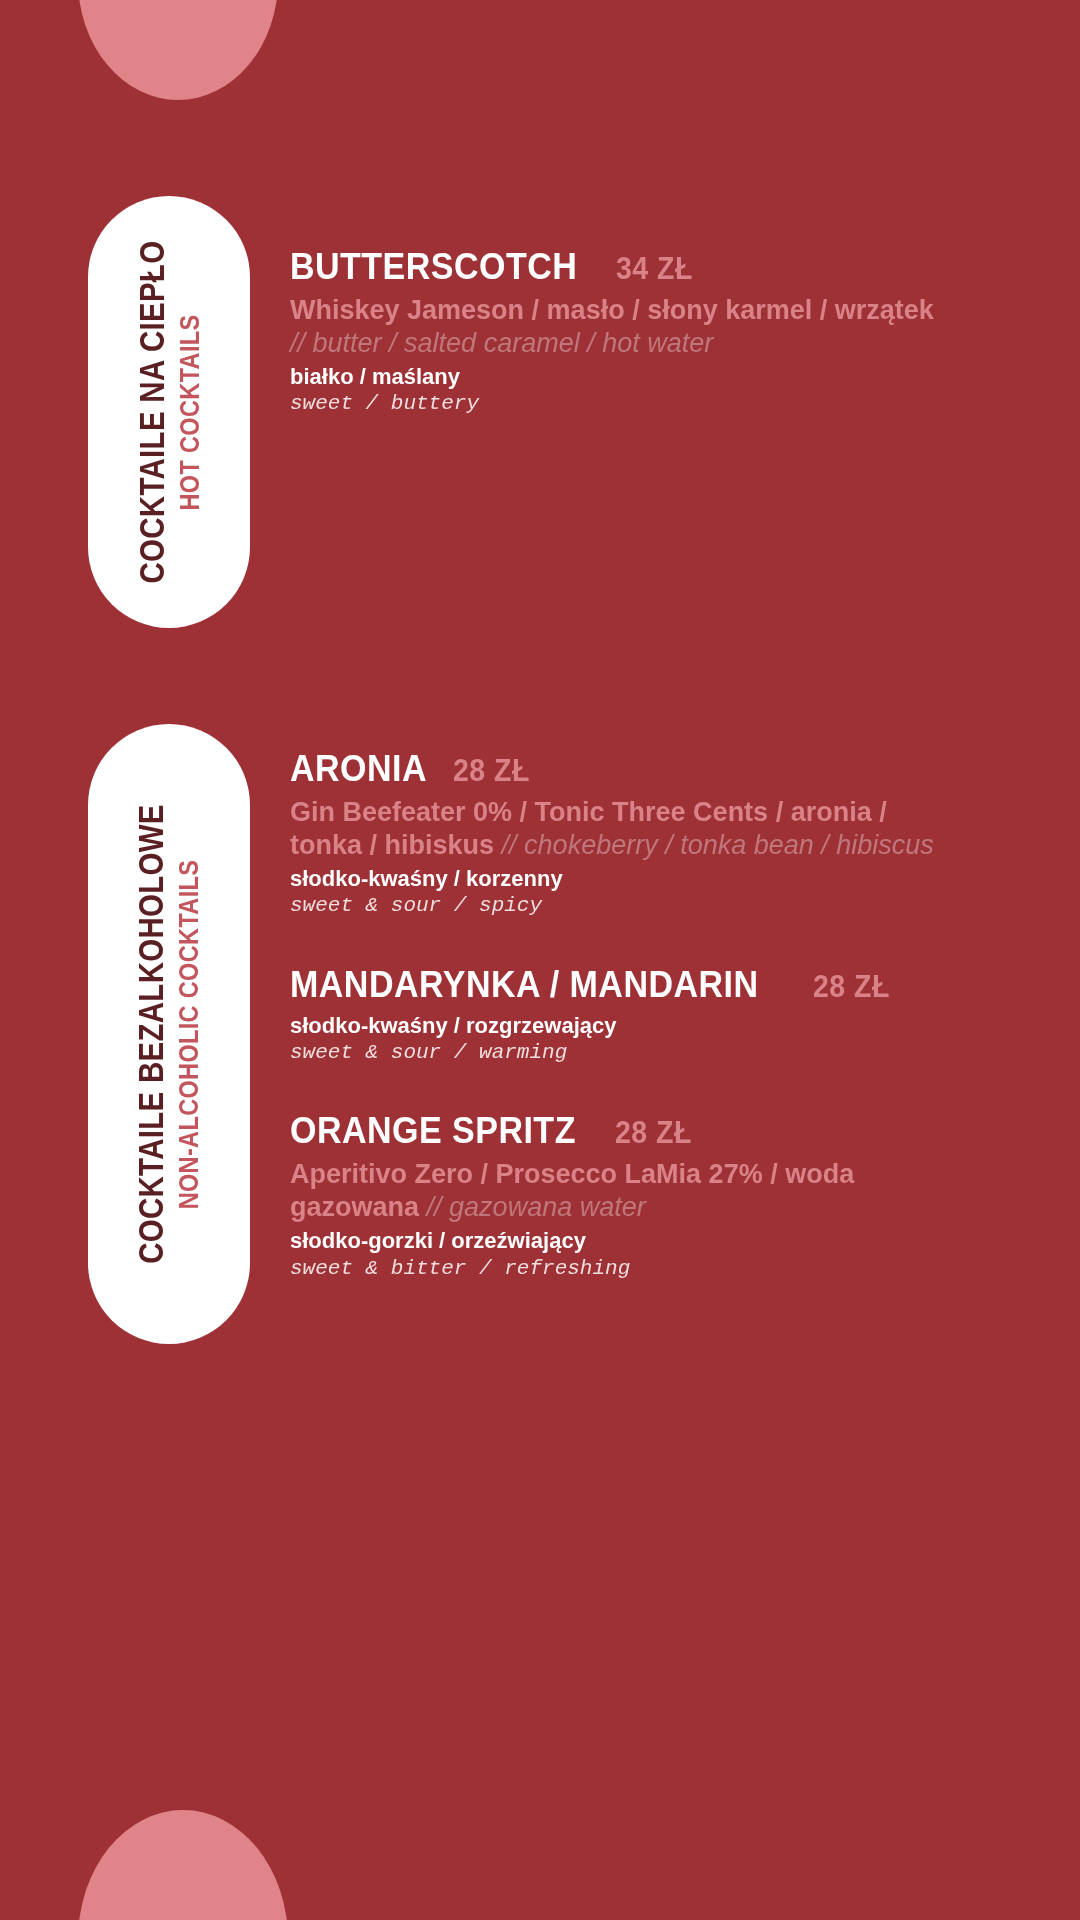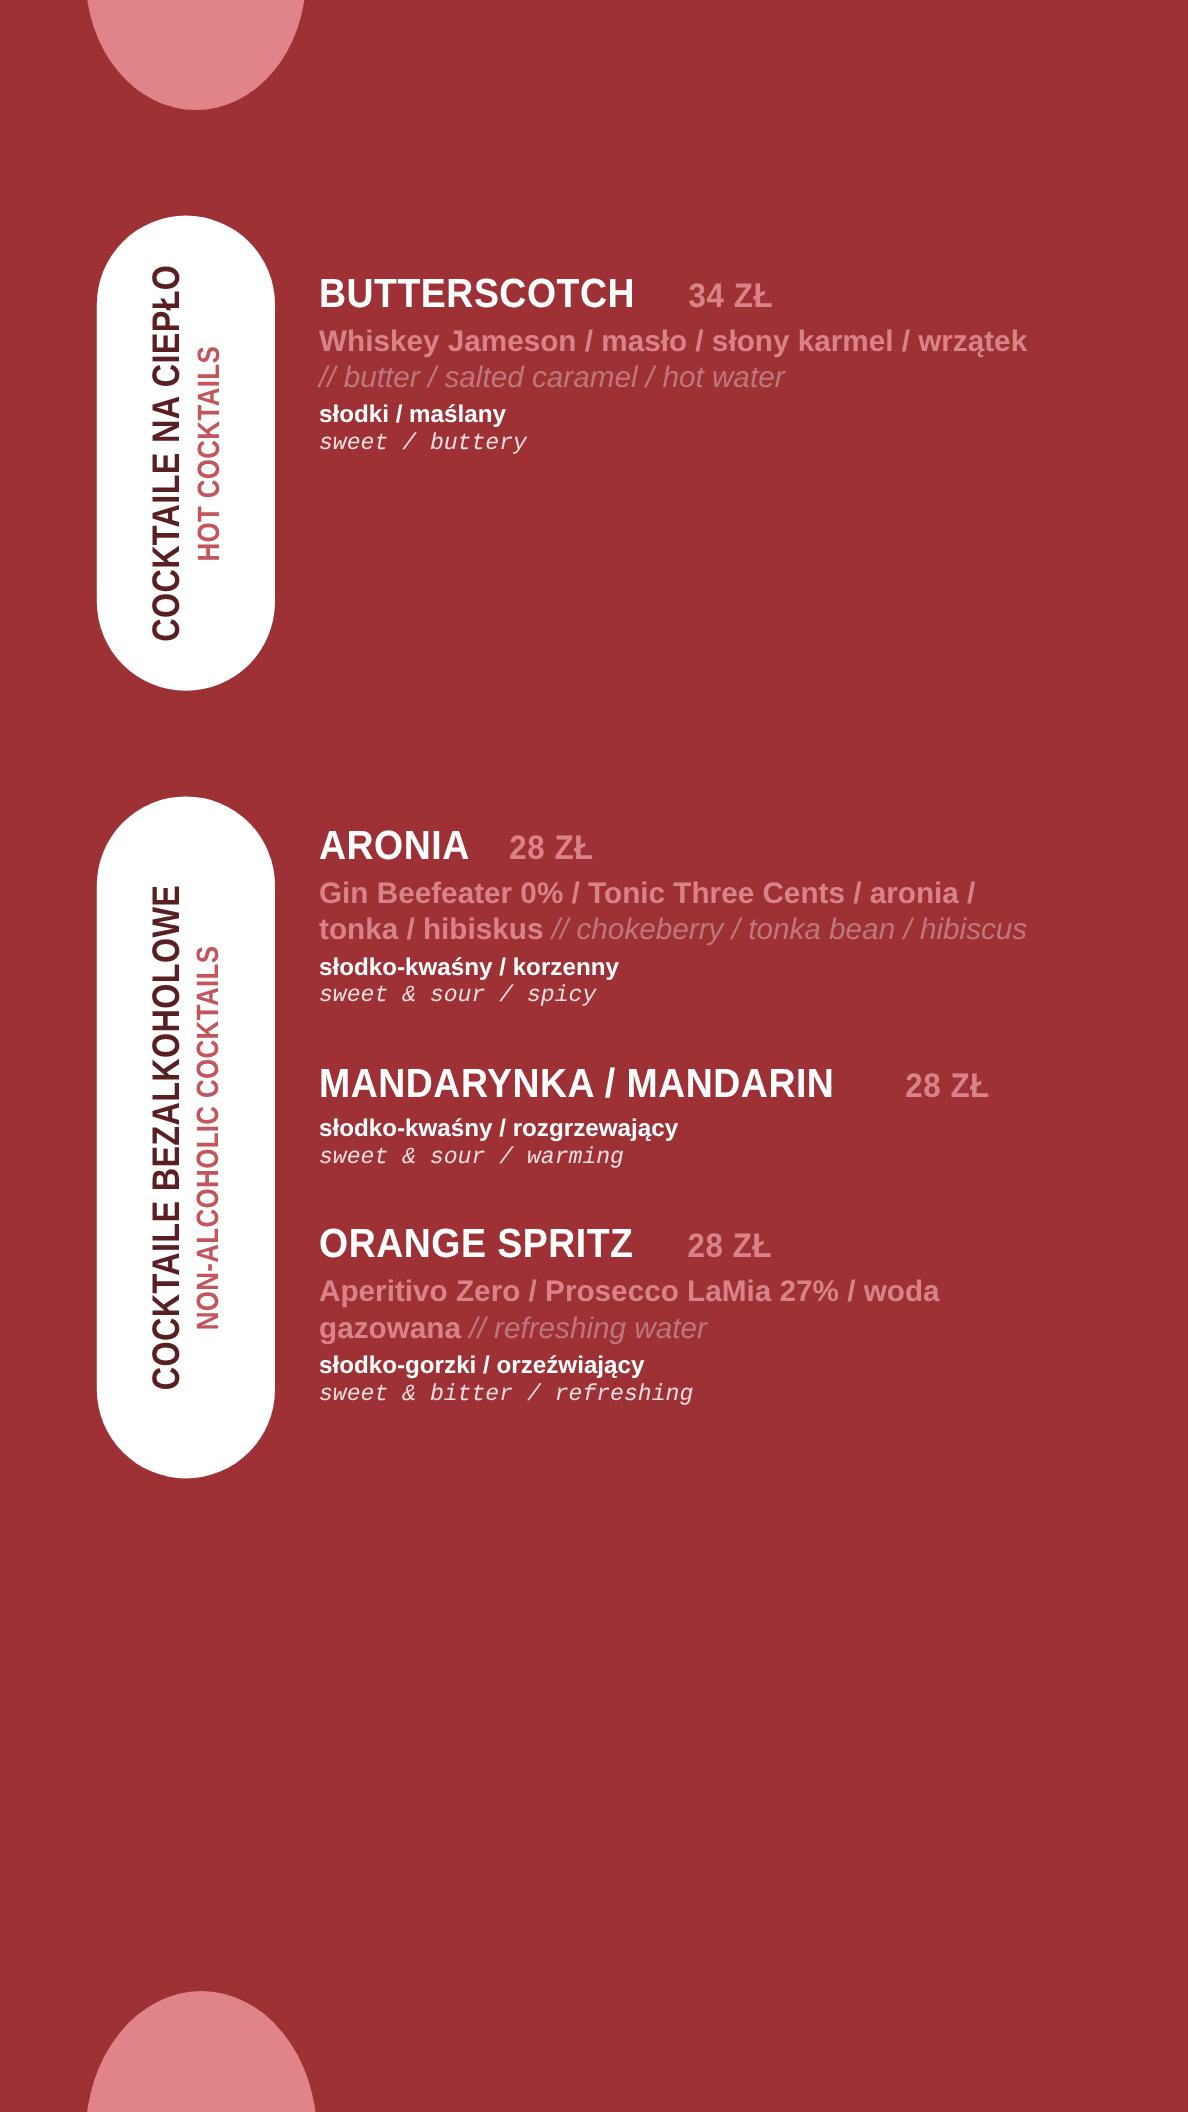--- a/index.html
+++ b/index.html
@@ -93,21 +93,21 @@
   }
   #items-hot { top: 246px; }
   #items-nonalc { top: 748px; }
 
   .item { margin-bottom: 44px; }
   .item:last-child { margin-bottom: 0; }
 
   .item-head {
     display: flex;
     align-items: baseline;
-    gap: 24px;
+    gap: 14px;
     margin-bottom: 6px;
   }
   .item-name {
     font-family: "Liberation Sans", sans-serif;
     font-weight: bold;
     font-size: 37px;
     color: #ffffff;
     letter-spacing: 0.5px;
     transform: scaleX(0.92);
     transform-origin: left center;
@@ -172,21 +172,21 @@
   <div class="item">
     <div class="item-head">
       <span class="item-name">BUTTERSCOTCH</span>
       <span class="item-price">34 ZŁ</span>
     </div>
     <div class="ingredients">
       <span>Whiskey Jameson / masło / słony karmel / wrzątek</span>
       <span class="en">//</span>
       <span class="en">butter / salted caramel / hot water</span>
     </div>
-    <div class="taste-pl">słodki / maślany</div>
+    <div class="taste-pl">białko / maślany</div>
     <div class="taste-en">sweet / buttery</div>
   </div>
 </div>
 
 <div class="items" id="items-nonalc">
 
   <div class="item">
     <div class="item-head">
       <span class="item-name">ARONIA</span>
       <span class="item-price">28 ZŁ</span>
@@ -210,19 +210,19 @@
   </div>
 
   <div class="item">
     <div class="item-head">
       <span class="item-name">ORANGE SPRITZ</span>
       <span class="item-price">28 ZŁ</span>
     </div>
     <div class="ingredients">
       <span>Aperitivo Zero / Prosecco LaMia 27% / woda gazowana</span>
       <span class="en">//</span>
-      <span class="en">refreshing water</span>
+      <span class="en">gazowana water</span>
     </div>
     <div class="taste-pl">słodko-gorzki / orzeźwiający</div>
     <div class="taste-en">sweet &amp; bitter / refreshing</div>
   </div>
 
 </div>
 
 </body></html>

